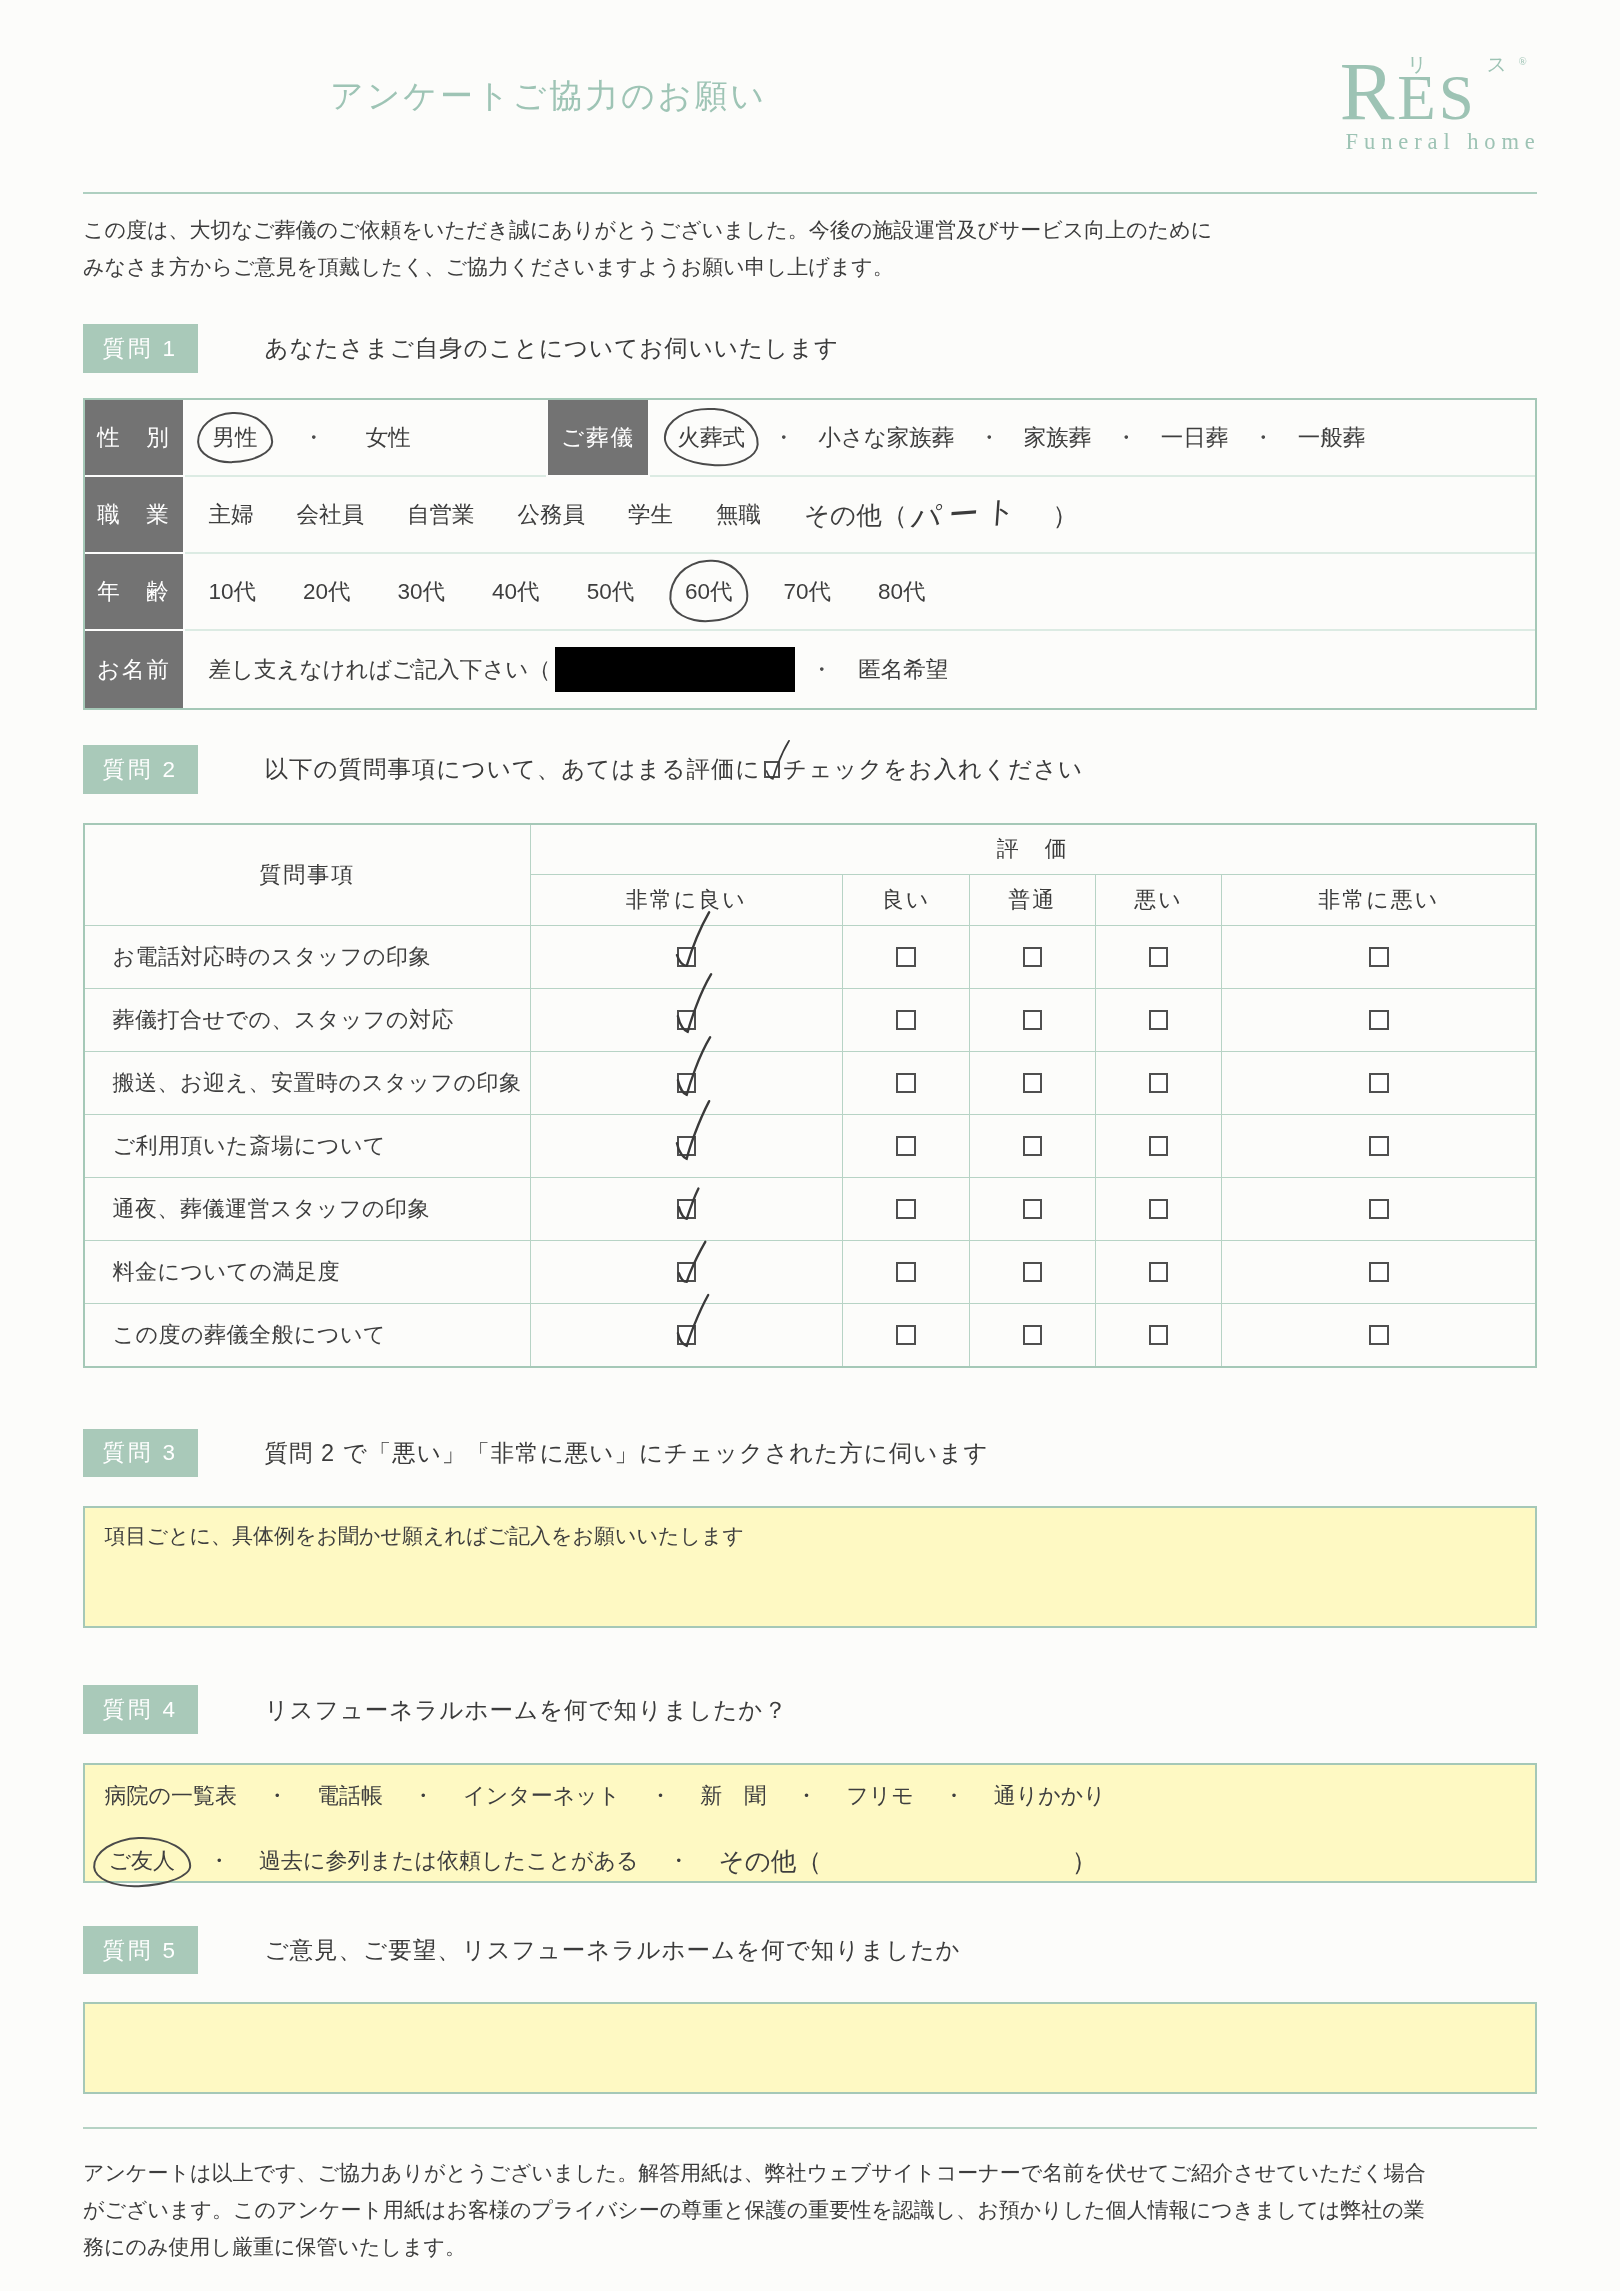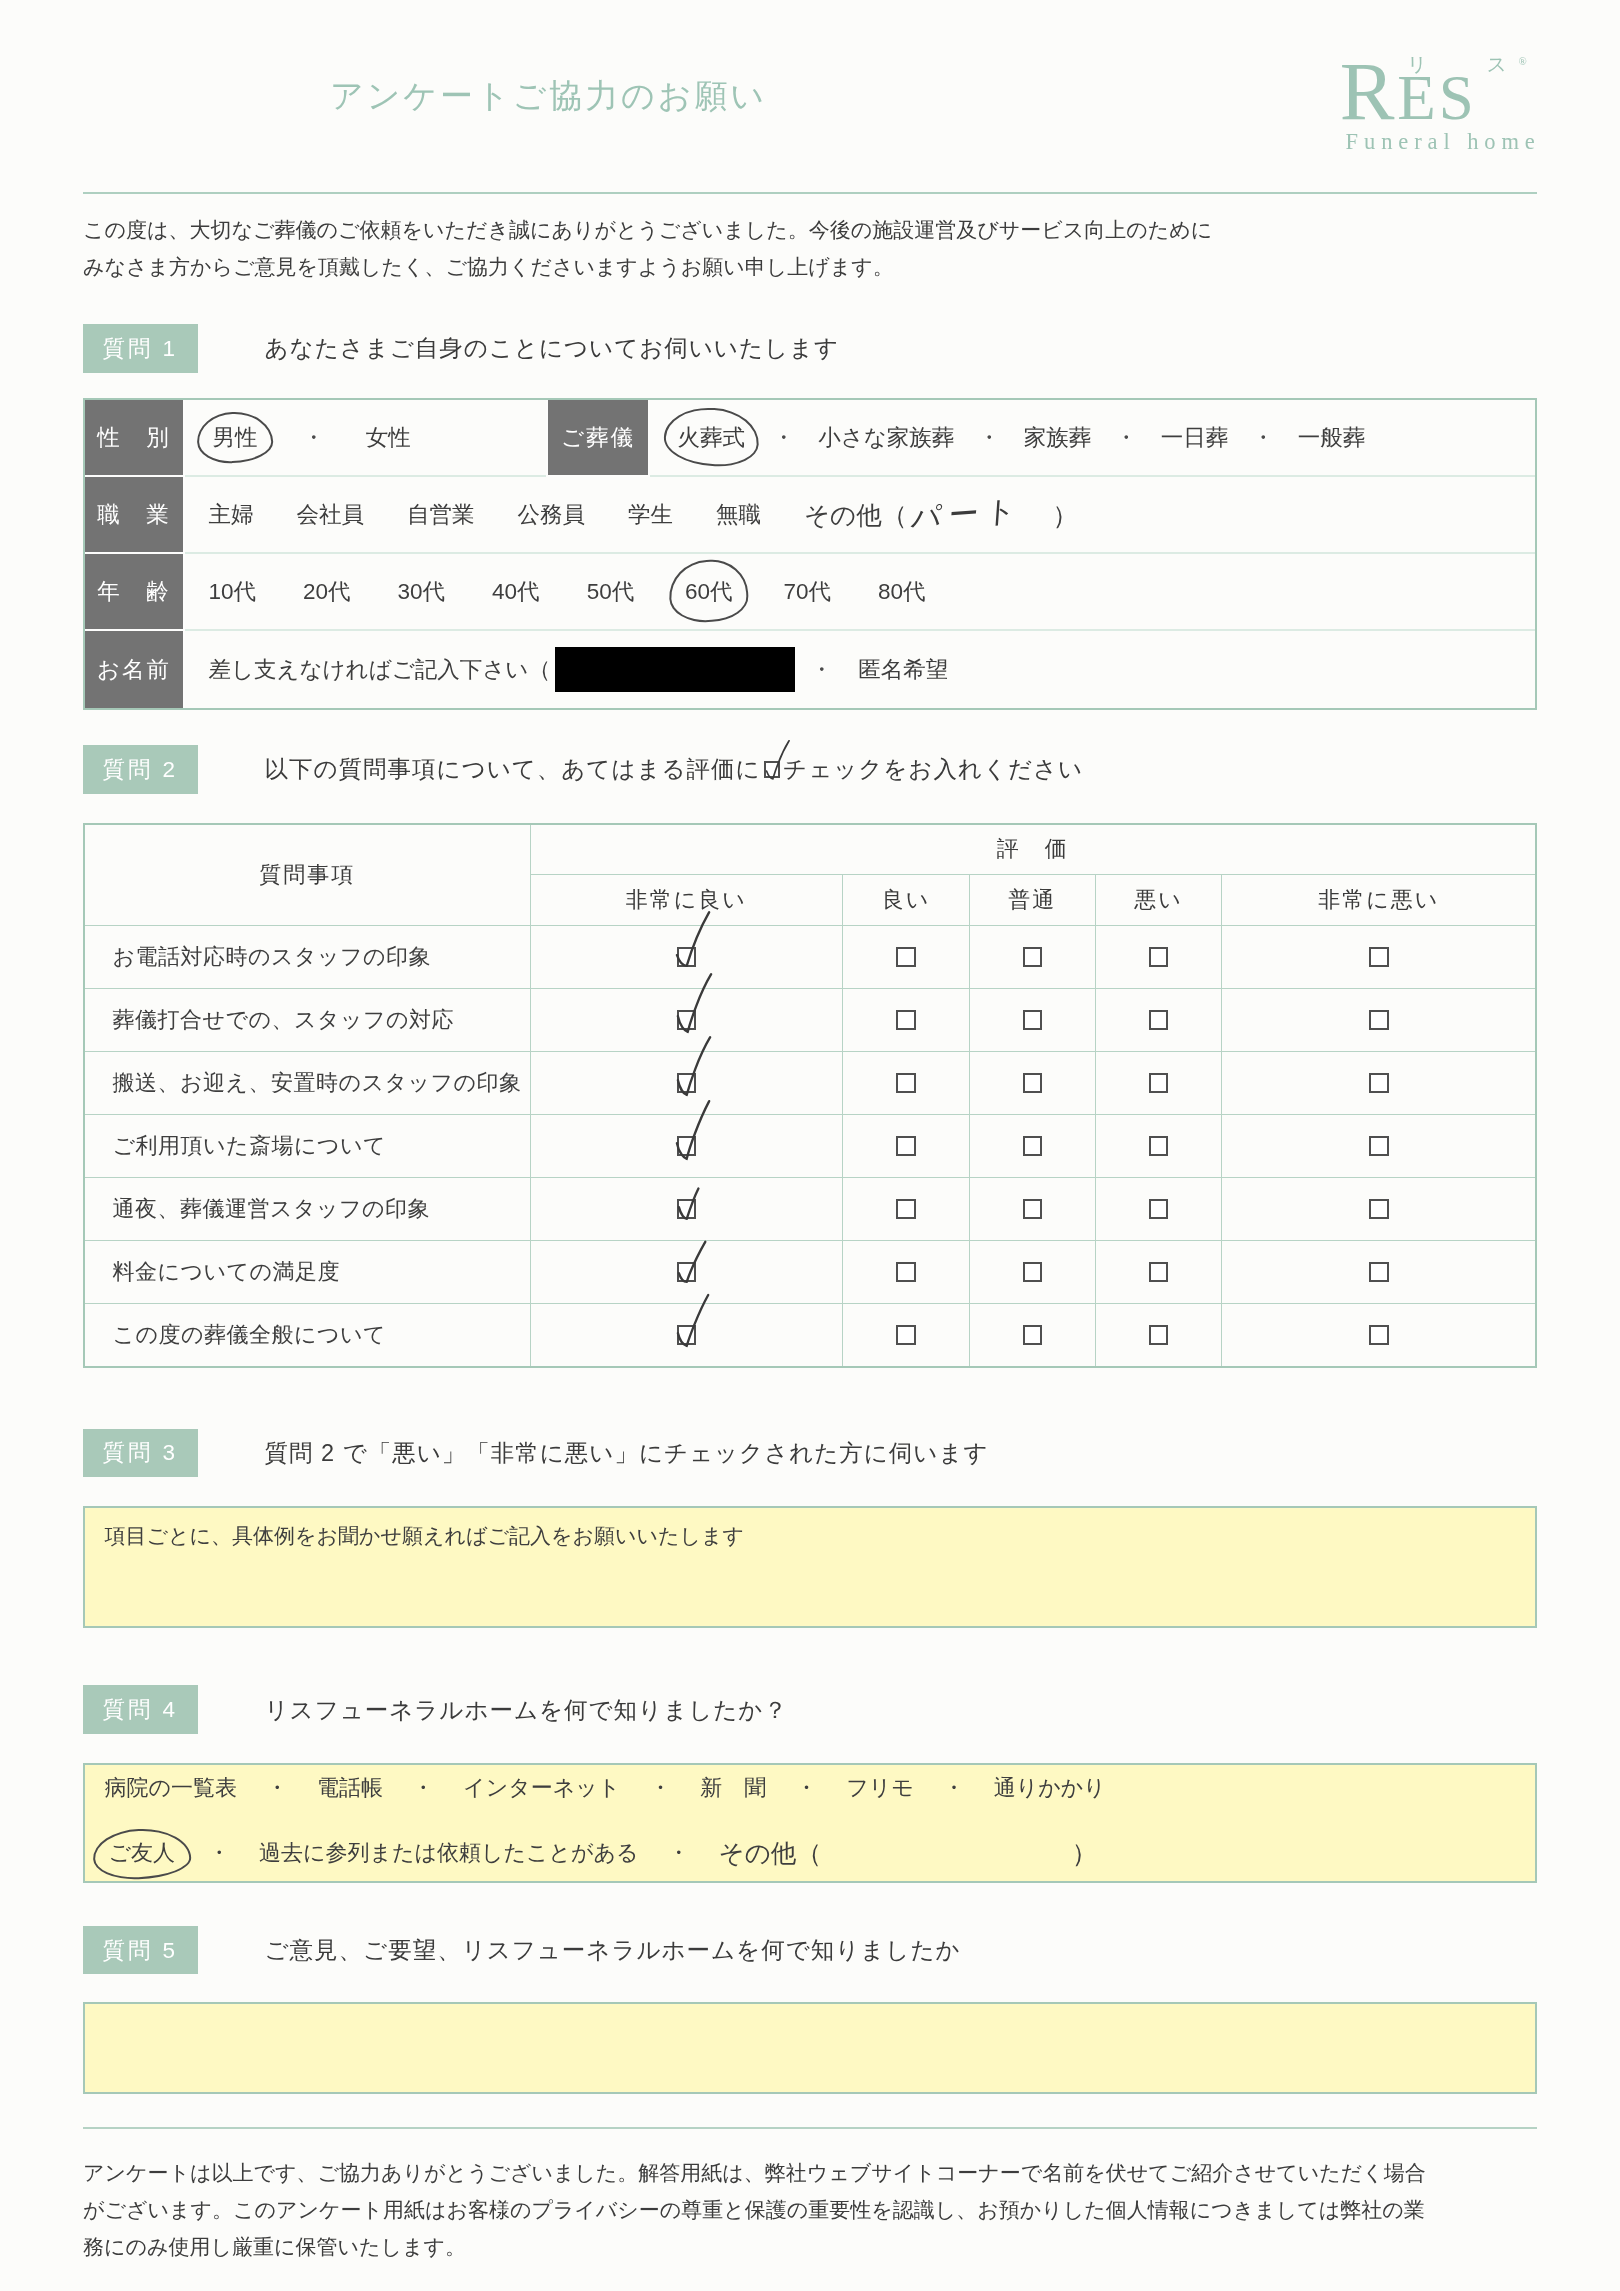--- a/index.html
+++ b/index.html
@@ -84,21 +84,21 @@
   .cb { position:relative; display:inline-block; width:19.6px; height:19.6px; border:2px solid #4f4f4f; vertical-align:middle; background:#fff; }
   .cb svg { position:absolute; left:-4.9px; top:-40px; width:43px; height:63px; overflow:visible; }
   .cb svg path { fill:none; stroke:#3a3a3a; stroke-width:2.4; stroke-linecap:round; }
   .cb.mini { width:16.7px; height:16.7px; border-width:2px; margin:0 2.9px; }
   .cb.mini svg { left:-3.9px; top:-25.5px; width:33px; height:45px; }
 
   
   .sec { margin-top:61px; }
   .freebox { margin-top:29px; border:2px solid #a5c8b7; background:#fef9c3; padding:13.7px 19.6px; font-size:21px; }
   .box3 { height:122px; }
-  .box4 { height:120px; padding-top:8px; }
+  .box4 { height:120px; padding-top:16px; }
   .box5 { height:92px; margin-top:27.4px; }
   .q4line { display:flex; align-items:center; white-space:nowrap; font-size:22px; }
   .q4line .sep { margin:0 29px; }
   .q4line.second { margin-top:33px; }
   .q4spacer { display:inline-block; width:250px; }
 
   
   .footer-rule { margin-top:33px; border-top:2px solid #b5d2c4; }
   .footer-text { margin-top:25.5px; font-size:21px; line-height:37px; color:#3c3c3c; }
 </style>

